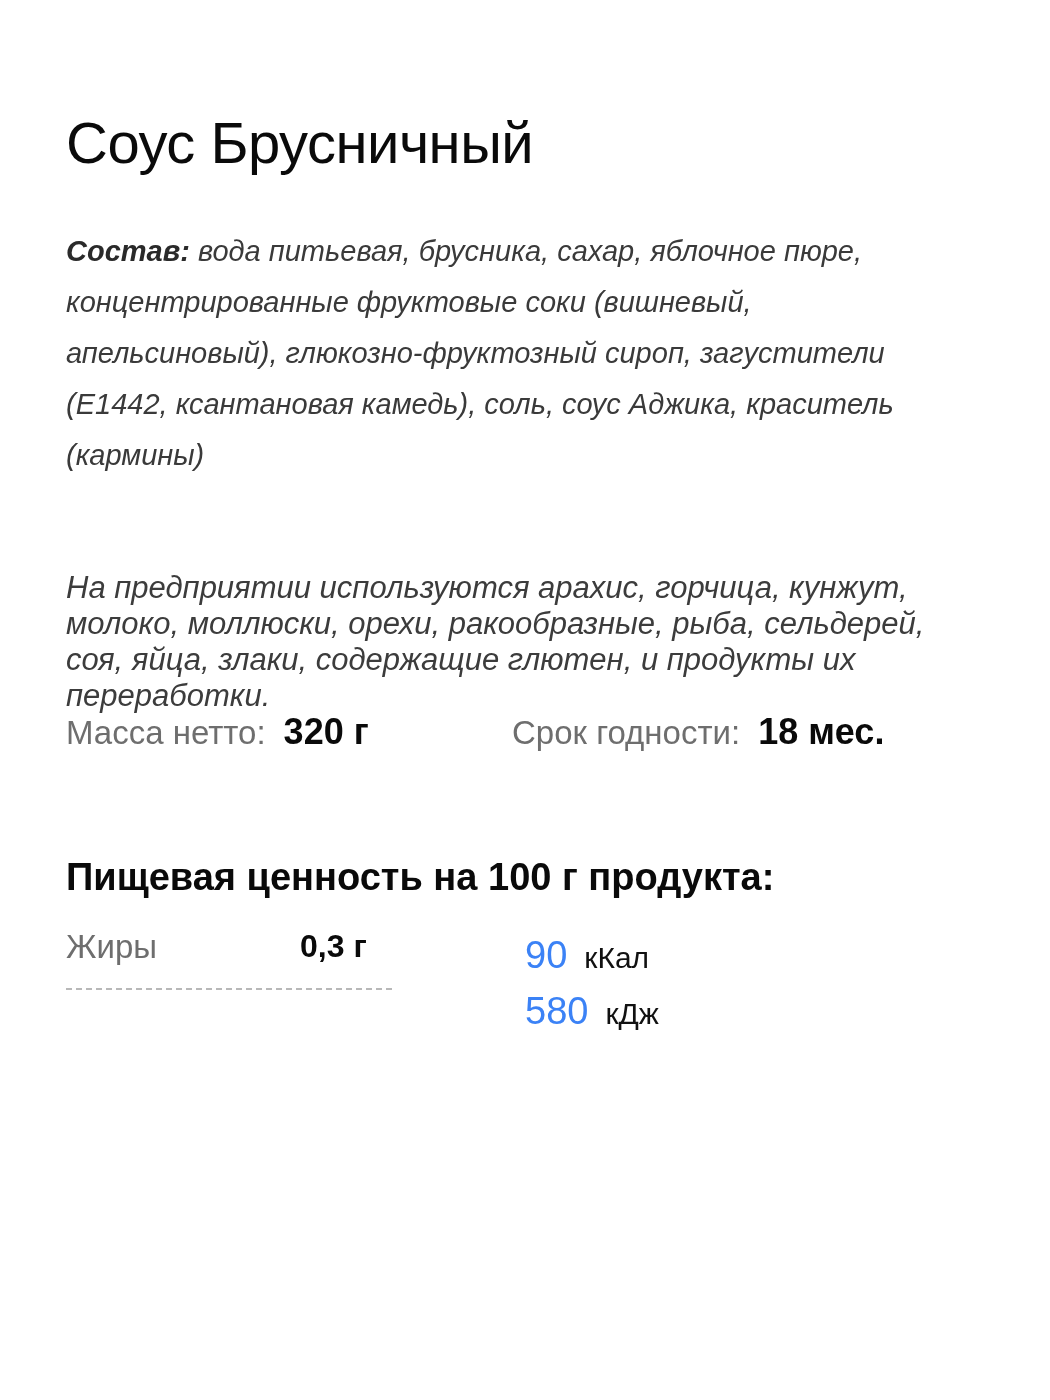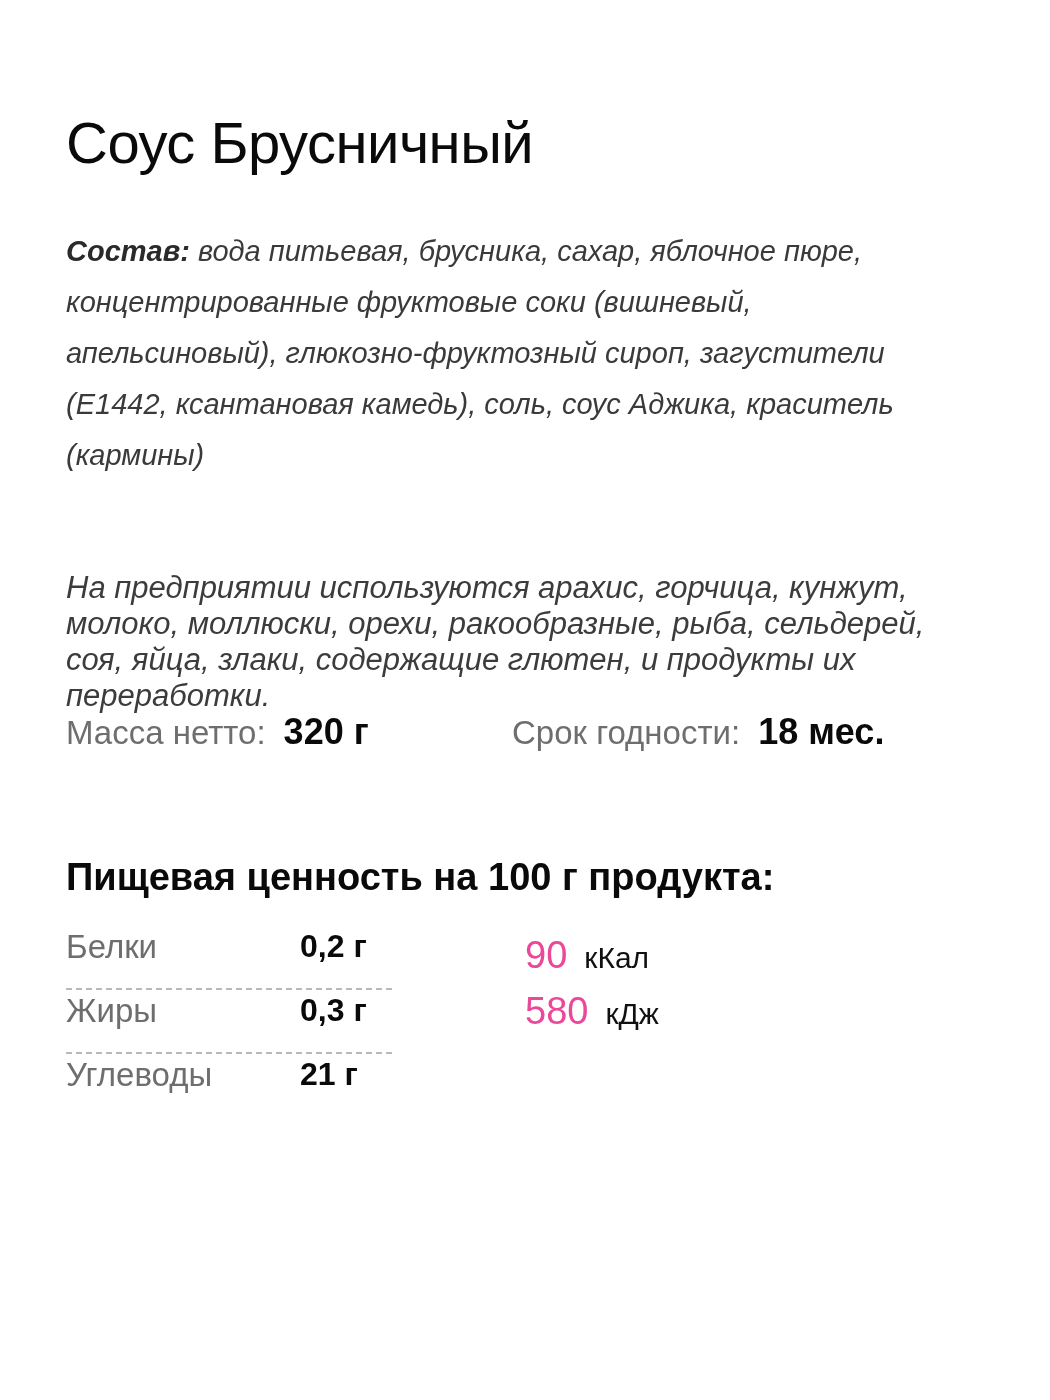--- a/index.html
+++ b/index.html
@@ -14,21 +14,21 @@
     .meta-mass { left: 66px; }
     .meta-shelf { left: 512px; }
     .nutr-title { position: absolute; left: 66px; top: 824px; font-size: 38px; font-weight: 700; color: #0a0a0a; }
     .nutr-table { position: absolute; left: 66px; top: 926px; width: 326px; }
     .nrow { height: 64px; position: relative; box-sizing: border-box; }
     .nrow.dashed { border-bottom: 2px dashed #b8b8b8; }
     .nrow .nk { position: absolute; left: 0; top: 2px; font-size: 33px; color: #6e6e6e; }
     .nrow .nv { position: absolute; left: 234px; top: 2px; font-size: 32px; font-weight: 700; color: #0a0a0a; }
     .energy { position: absolute; left: 525px; top: 934px; }
     .erow { height: 56px; }
-    .erow .num { font-size: 38px; color: #ec4899; }
+    .erow .num { font-size: 38px; color: #3b82f6; }
     .erow .unit { font-size: 30px; color: #111; margin-left: 17px; }
   </style>
 </head>
 <body>
 
 <h1 class="title">Соус Брусничный</h1>
 
 <div class="composition">
   <span class="label">Состав:</span><span> вода питьевая, брусника, сахар, яблочное пюре, концентрированные фруктовые соки (вишневый, апельсиновый), глюкозно-фруктозный сироп, загустители (Е1442, ксантановая камедь), соль, соус Аджика, краситель (кармины)</span>
 </div>
@@ -39,30 +39,22 @@
   <span class="k">Масса нетто:</span><span class="v">320 г</span>
 </div>
 <div class="meta meta-shelf">
   <span class="k">Срок годности:</span><span class="v">18 мес.</span>
 </div>
 
 <h2 class="nutr-title">Пищевая ценность на 100 г продукта:</h2>
 
 <div class="nutr-table">
   <div class="nrow dashed">
-    <span class="nk">Белки</span>
-    <span class="nv">0,2 г</span>
-  </div>
-  <div class="nrow dashed">
     <span class="nk">Жиры</span>
     <span class="nv">0,3 г</span>
-  </div>
-  <div class="nrow">
-    <span class="nk">Углеводы</span>
-    <span class="nv">21 г</span>
   </div>
 </div>
 
 <div class="energy">
   <div class="erow">
     <span class="num">90</span><span class="unit">кКал</span>
   </div>
   <div class="erow">
     <span class="num">580</span><span class="unit">кДж</span>
   </div>

